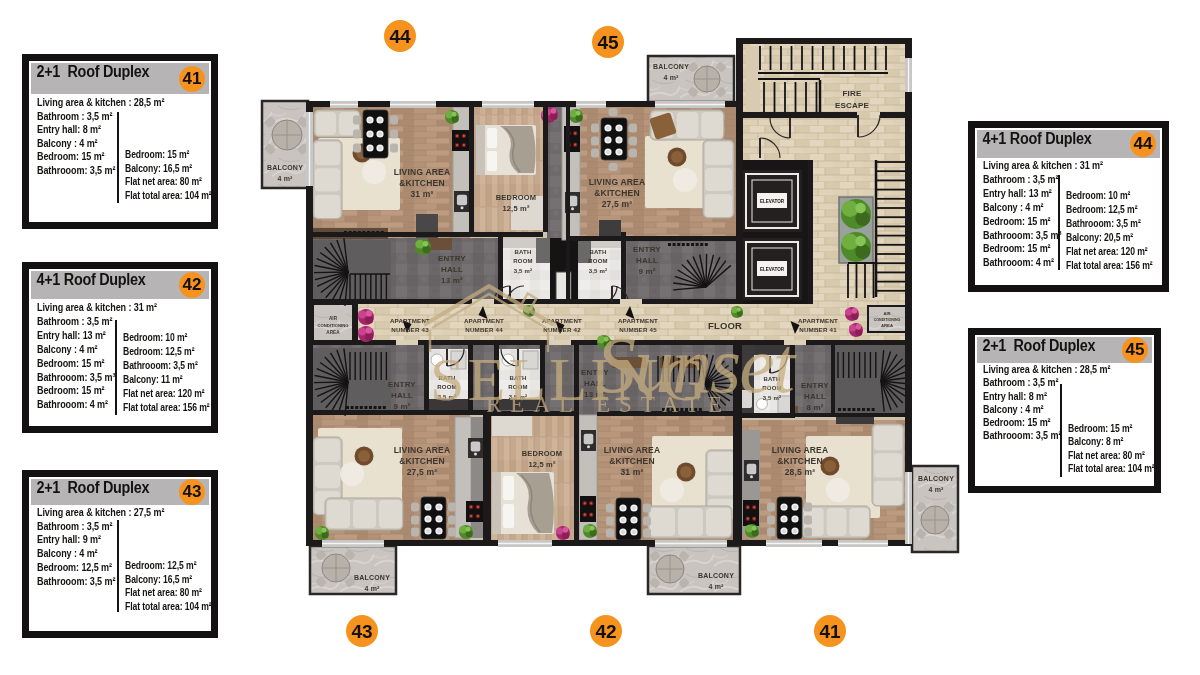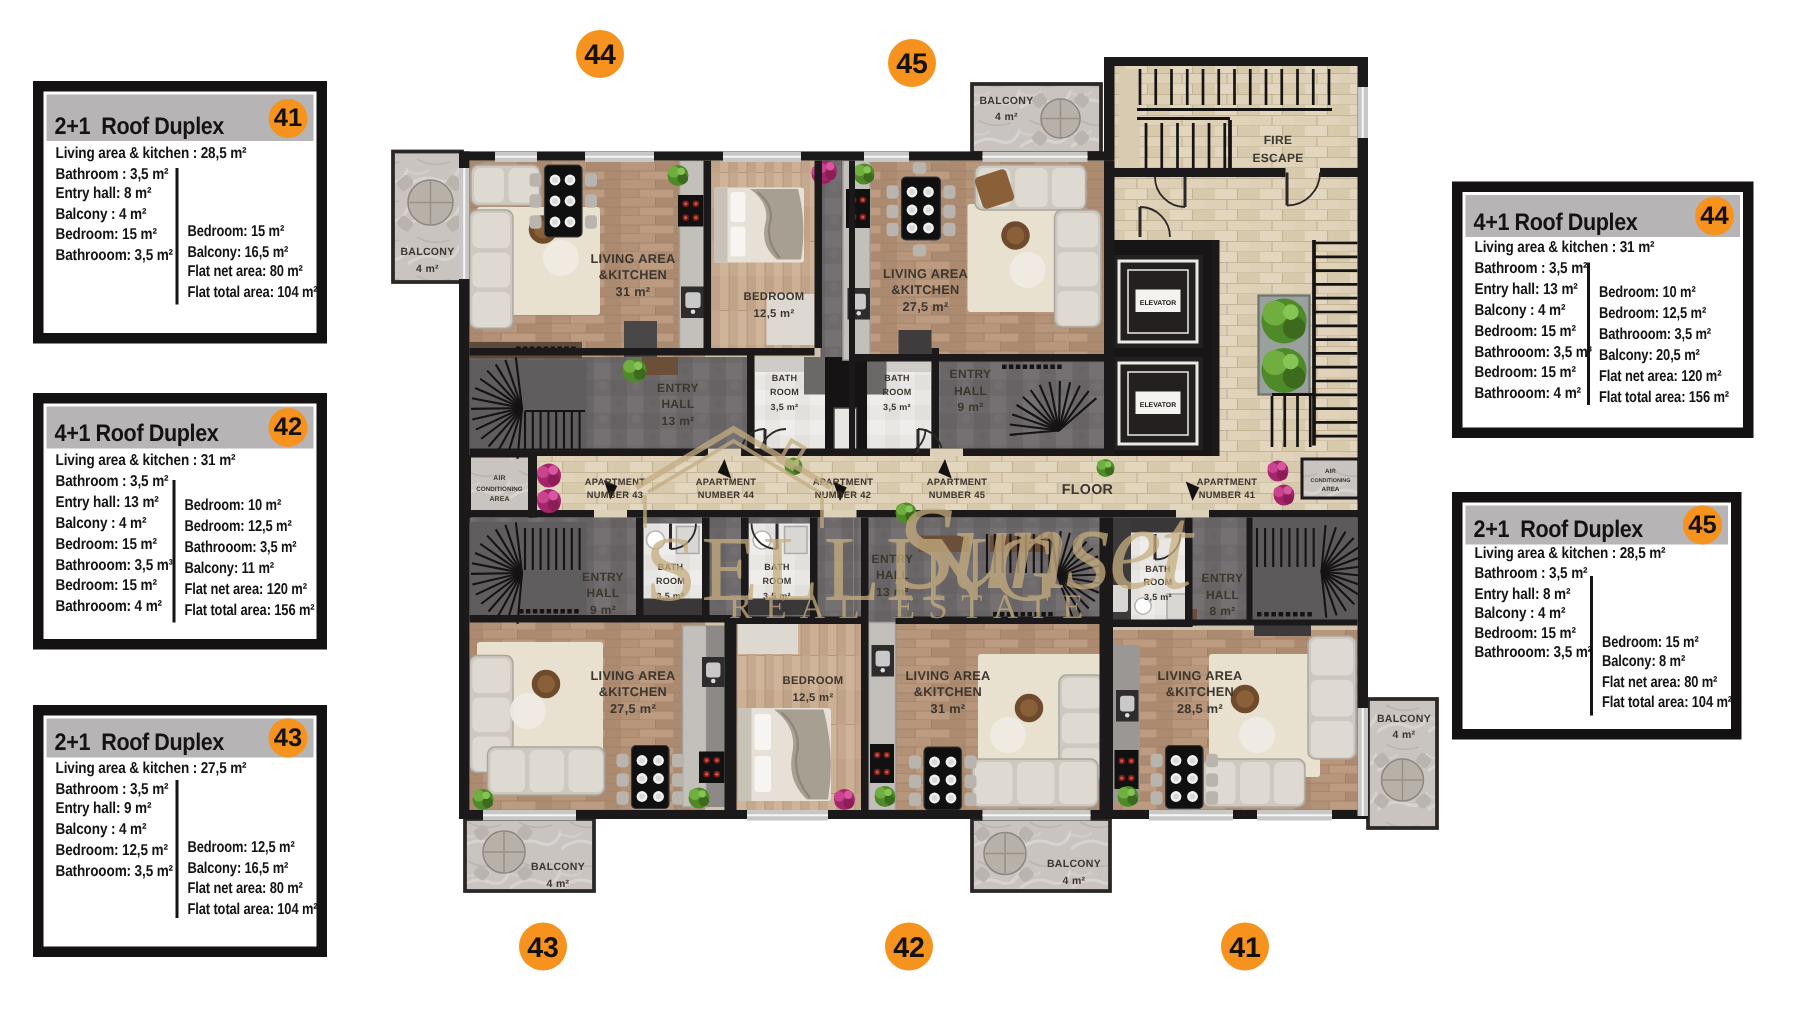--- a/index.html
+++ b/index.html
@@ -1,19 +1,19 @@
 <!DOCTYPE html>
 <html><head>
 <meta charset="utf-8">
 <style>
 * { margin:0; padding:0; box-sizing:border-box; }
 body { width:1200px; height:675px; background:#ffffff; font-family:"Liberation Sans", sans-serif; position:relative; overflow:hidden; }
 .plan { position:absolute; left:0; top:0; }
 .ibox { position:absolute; background:#fff; border:7px solid #131111; }
-.ihdr { position:relative; background:#b6b4b5; margin:2px 2px 0 2px; display:flex; align-items:flex-end; }
+.ihdr { position:relative; background:#b6b4b5; margin:2px 2px 0 2px; display:flex; align-items:flex-start; }
 .ititle { font-size:16px; font-weight:bold; color:#151312; padding-left:6px; letter-spacing:-0.3px; transform:scaleX(0.9); transform-origin:left; white-space:nowrap; }
 .inum { position:absolute; right:4px; top:50%; transform:translateY(-50%); background:#f6921e; color:#141110; font-weight:bold; width:26px; height:26px; border-radius:50%; display:flex; align-items:center; justify-content:center; font-size:17px; }
 .icoll, .icolr { position:absolute; font-weight:bold; color:#161412; font-size:10.5px; white-space:nowrap; transform:scaleX(0.86); transform-origin:left; letter-spacing:-0.1px; }
 .icolr { transform:scaleX(0.82); }
 .icoll { left:8px; }
 .idiv { position:absolute; width:2px; background:#161412; }
 </style>
 </head>
 <body>
 

